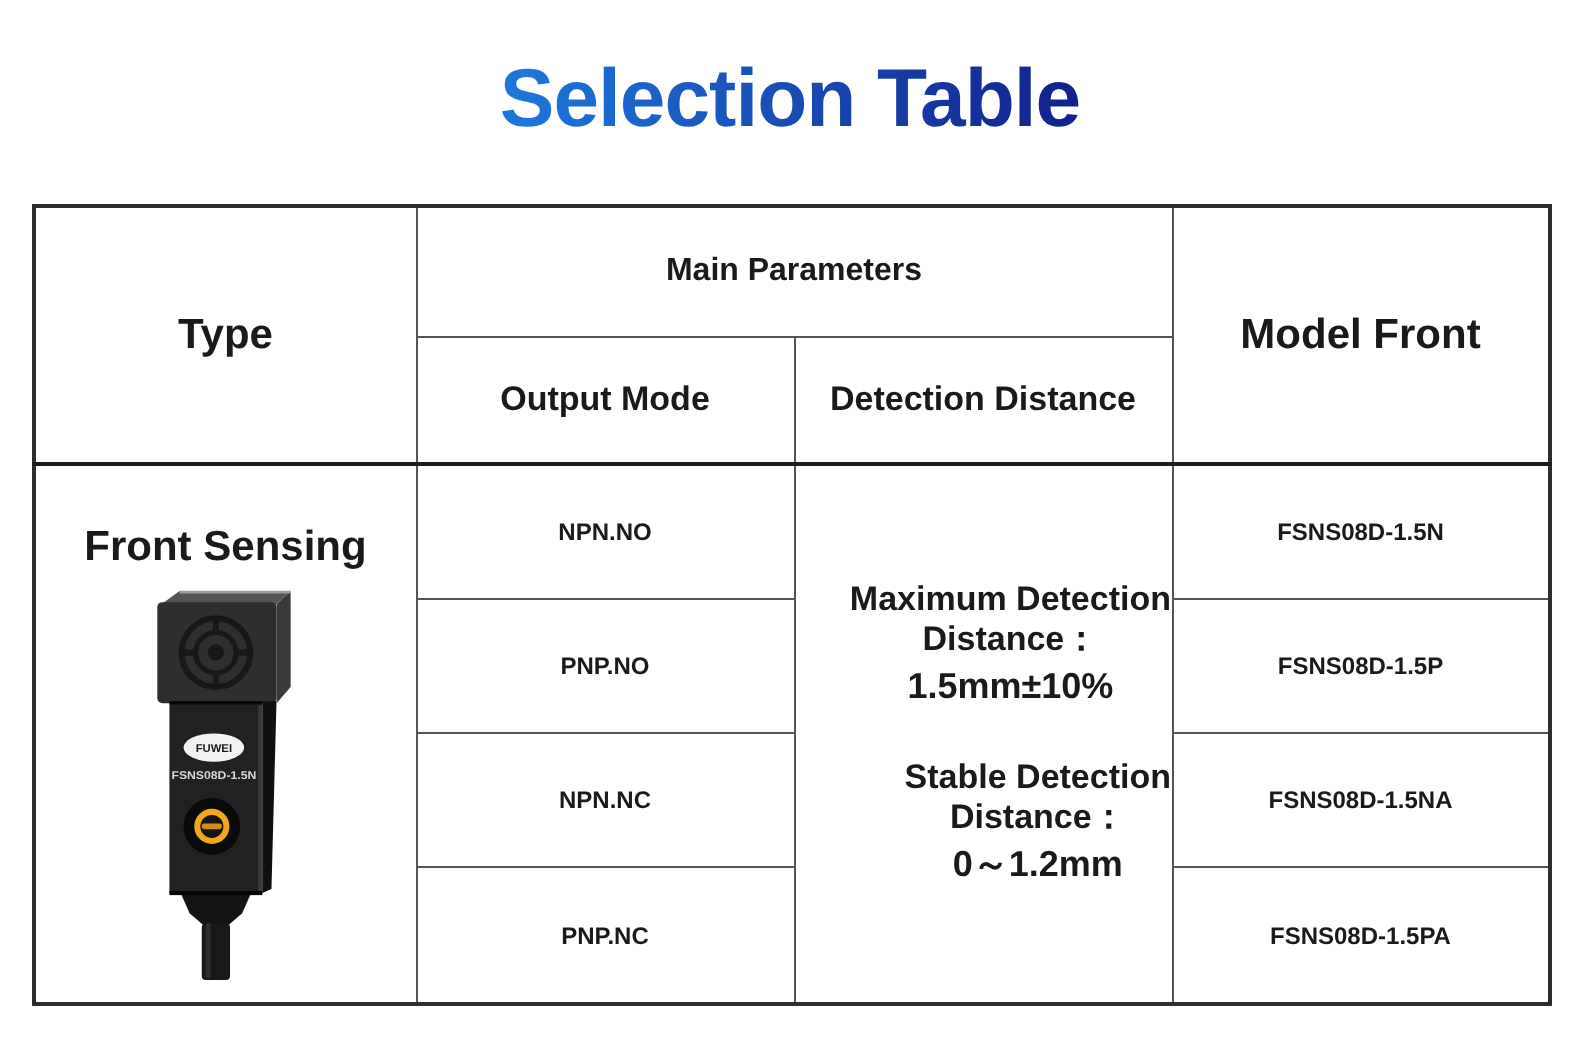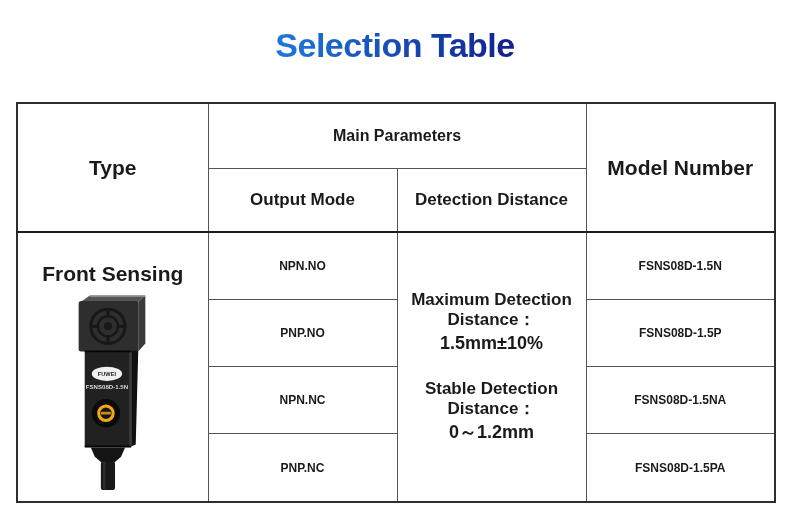--- a/index.html
+++ b/index.html
@@ -3,21 +3,21 @@
 <meta charset="utf-8">
 <style>
   html,body{margin:0;padding:0;}
   body{
     width:790px;height:525px;background:#ffffff;overflow:hidden;
     font-family:"Liberation Sans","DejaVu Sans",sans-serif;
     color:#1a1a1a;position:relative;
   }
   .title{
     margin:26px auto 0 auto;text-align:left;
-    font-size:34px;font-weight:700;letter-spacing:-0.5px;
+    font-size:41px;font-weight:700;letter-spacing:-0.5px;
     color:#1646b5;
     background:linear-gradient(90deg,#1d79dd,#12208c);
     -webkit-background-clip:text;background-clip:text;
     -webkit-text-fill-color:transparent;
     width:max-content;
   }
   table.sel{
     position:absolute;left:16px;top:102px;
     border-collapse:collapse;table-layout:fixed;
     width:758px;
@@ -33,42 +33,42 @@
   .h-main{font-size:16px;height:64px;}
   .h-sub{font-size:17px;height:62px;}
   .h-type,.h-model{font-size:21px;}
   .cell-val{font-size:12px;height:66px;}
   .row-last .cell-val{height:67px;}
   .type-cell{vertical-align:top;}
   .type-inner{display:flex;flex-direction:column;align-items:center;padding-top:20px;}
   .type-label{font-size:21px;font-weight:700;line-height:1.1;}
   .sensor-svg{margin-top:8px;display:block;}
   .det-cell{vertical-align:middle;}
-  .det-inner{display:flex;flex-direction:column;justify-content:center;align-items:center;height:100%;}
+  .det-inner{display:flex;flex-direction:column;justify-content:center;align-items:flex-end;height:100%;}
   .det-line{font-size:17px;line-height:1.16;}
   .det-value{font-size:18px;line-height:1.2;margin-top:4px;}
   .det-block2{margin-top:24px;}
 </style>
 </head>
 <body>
 
 <div class="title" style="background-image: linear-gradient(90deg, rgb(29, 121, 221), rgb(18, 32, 140));">Selection Table</div>
 
 <table class="sel">
   <colgroup>
     <col style="width:191px">
       <col style="width:189px">
       <col style="width:189px">
       <col style="width:189px">
   </colgroup>
   <tbody>
       <tr>
     <th class="h-type hdr-sep" rowspan="2">Type</th>
     <th class="h-main" colspan="2">Main Parameters</th>
-    <th class="h-model hdr-sep" rowspan="2">Model Number</th>
+    <th class="h-model hdr-sep" rowspan="2">Model Front</th>
   </tr>
   <tr>
     <th class="h-sub hdr-sep">Output Mode</th>
     <th class="h-sub hdr-sep">Detection Distance</th>
   </tr>
   <tr>
     <td class="type-cell" rowspan="4">
       <div class="type-inner">
         <div class="type-label">Front Sensing</div>
 

